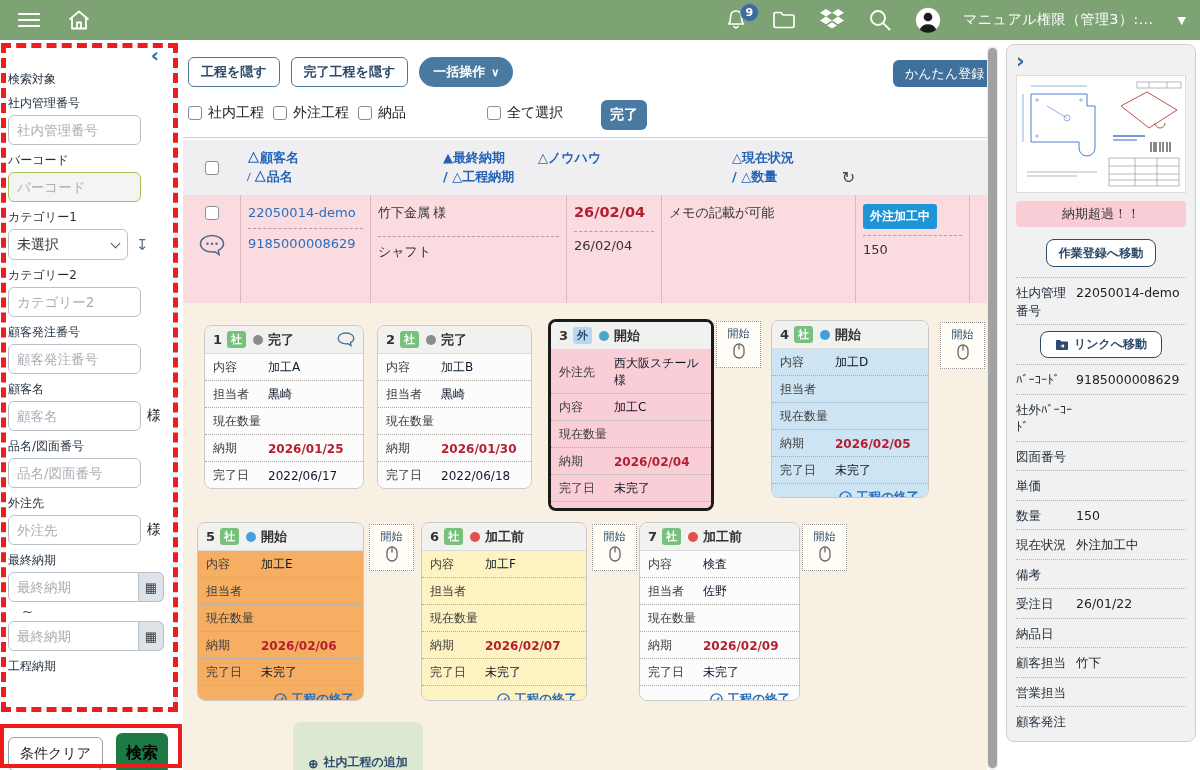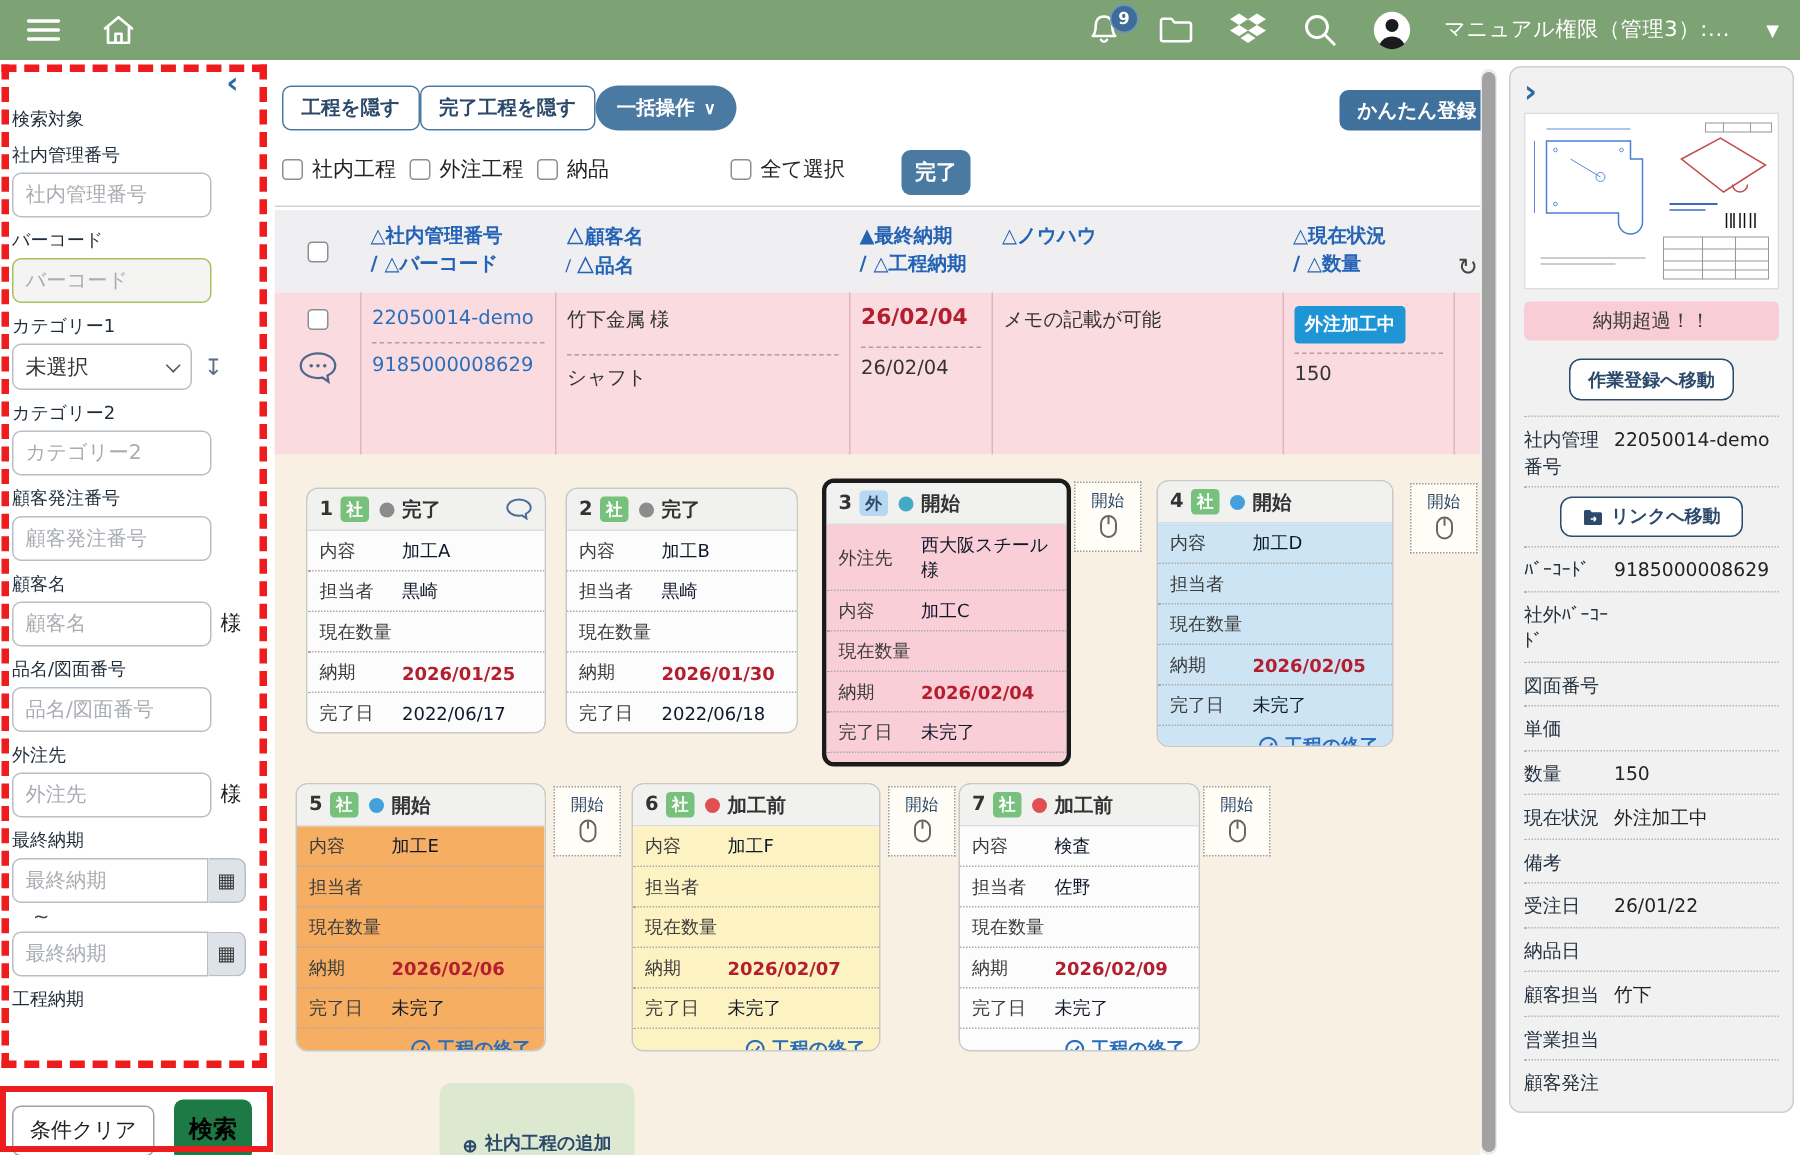--- a/index.html
+++ b/index.html
@@ -36,22 +36,22 @@
 
   
   .anno-dashed { position:absolute; left:1px; top:43px; width:177px; height:669px; border:5px dashed #ee1c1c; pointer-events:none; z-index:50; }
   .anno-solid { position:absolute; left:0px; top:724px; width:182px; height:44px; border:4px solid #ee1c1c; pointer-events:none; z-index:50; }
 
   
   .main { position:absolute; left:183px; top:40px; width:817px; height:730px; background:#fff; overflow:hidden; }
   .cream { position:absolute; left:0; top:263px; width:804px; height:467px; background:#f8f1e3; }
   .btn-outline { height:30px; background:#fff; border:1.5px solid #4a7aa2; border-radius:6px; color:#2c4a6b; font-weight:bold; font-size:13px; padding:0 12px; display:flex; align-items:center; cursor:pointer; }
   .btn-slate { height:30px; background:#4a7aa2; border:none; border-radius:15px; color:#fff; font-weight:bold; font-size:13px; padding:0 14px; display:flex; align-items:center; gap:6px; cursor:pointer; }
-  .toolbar-row1 { position:absolute; left:5px; top:17px; display:flex; }
-  .btn-easy { position:absolute; left:710px; top:20px; height:27px; background:#40719c; border:none; border-radius:6px; color:#fff; font-weight:bold; font-size:13px; padding:0 12px; display:flex; align-items:center; cursor:pointer; }
+  .toolbar-row1 { position:absolute; left:5px; top:17px; display:flex; gap:11px; }
+  .btn-easy { position:absolute; left:710px; top:20px; height:27px; background:#40719c; border:none; border-radius:6px; color:#fff; font-weight:normal; font-size:13px; padding:0 12px; display:flex; align-items:center; cursor:pointer; }
   .toolbar-row2 { position:absolute; left:5px; top:64px; display:flex; align-items:center; gap:9px; font-size:14px; color:#222;justify-content:flex-end; }
   .chk { width:14px; height:14px; border:1.5px solid #8a8f94; border-radius:3px; background:#fff; display:inline-block; cursor:pointer; }
   .chk-item { display:flex; align-items:center; gap:6px; }
   .gap-lg { margin-left:72px; }
   .btn-done { position:absolute; left:418px; top:60px; width:46px; height:30px; background:#4a7aa2; border:none; border-radius:6px; color:#fff; font-weight:bold; font-size:14px; display:flex; align-items:center; justify-content:center; cursor:pointer; }
   .divider { position:absolute; left:0; top:97px; width:804px; border-top:1px solid #cfcfcf; }
 
   
   .tbl-head { position:absolute; left:0; top:100px; width:804px; height:55px; background:#efeff2; display:flex; font-size:13px; font-weight:bold; color:#2563b5; }
   .th { padding:9px 4px 0 6px; line-height:1.45; }
@@ -261,24 +261,20 @@
           <span>全て選択</span>
         </span>
     </div>
     <button class="btn-done">完了</button>
     <div class="divider"></div>
 
     <div class="tbl-head">
       <div class="c0 th-chk">
           <span class="chk"></span>
         </div>
-      <div class="th c1">
-        <div>△社内管理番号</div>
-          <div>/ △バーコード</div>
-      </div>
       <div class="th c2">
         <div>△顧客名</div>
           <div>/ △品名</div>
       </div>
       <div class="th c3">
         <div>▲最終納期</div>
           <div>/ △工程納期</div>
       </div>
       <div class="th c4">
         <div></div>

